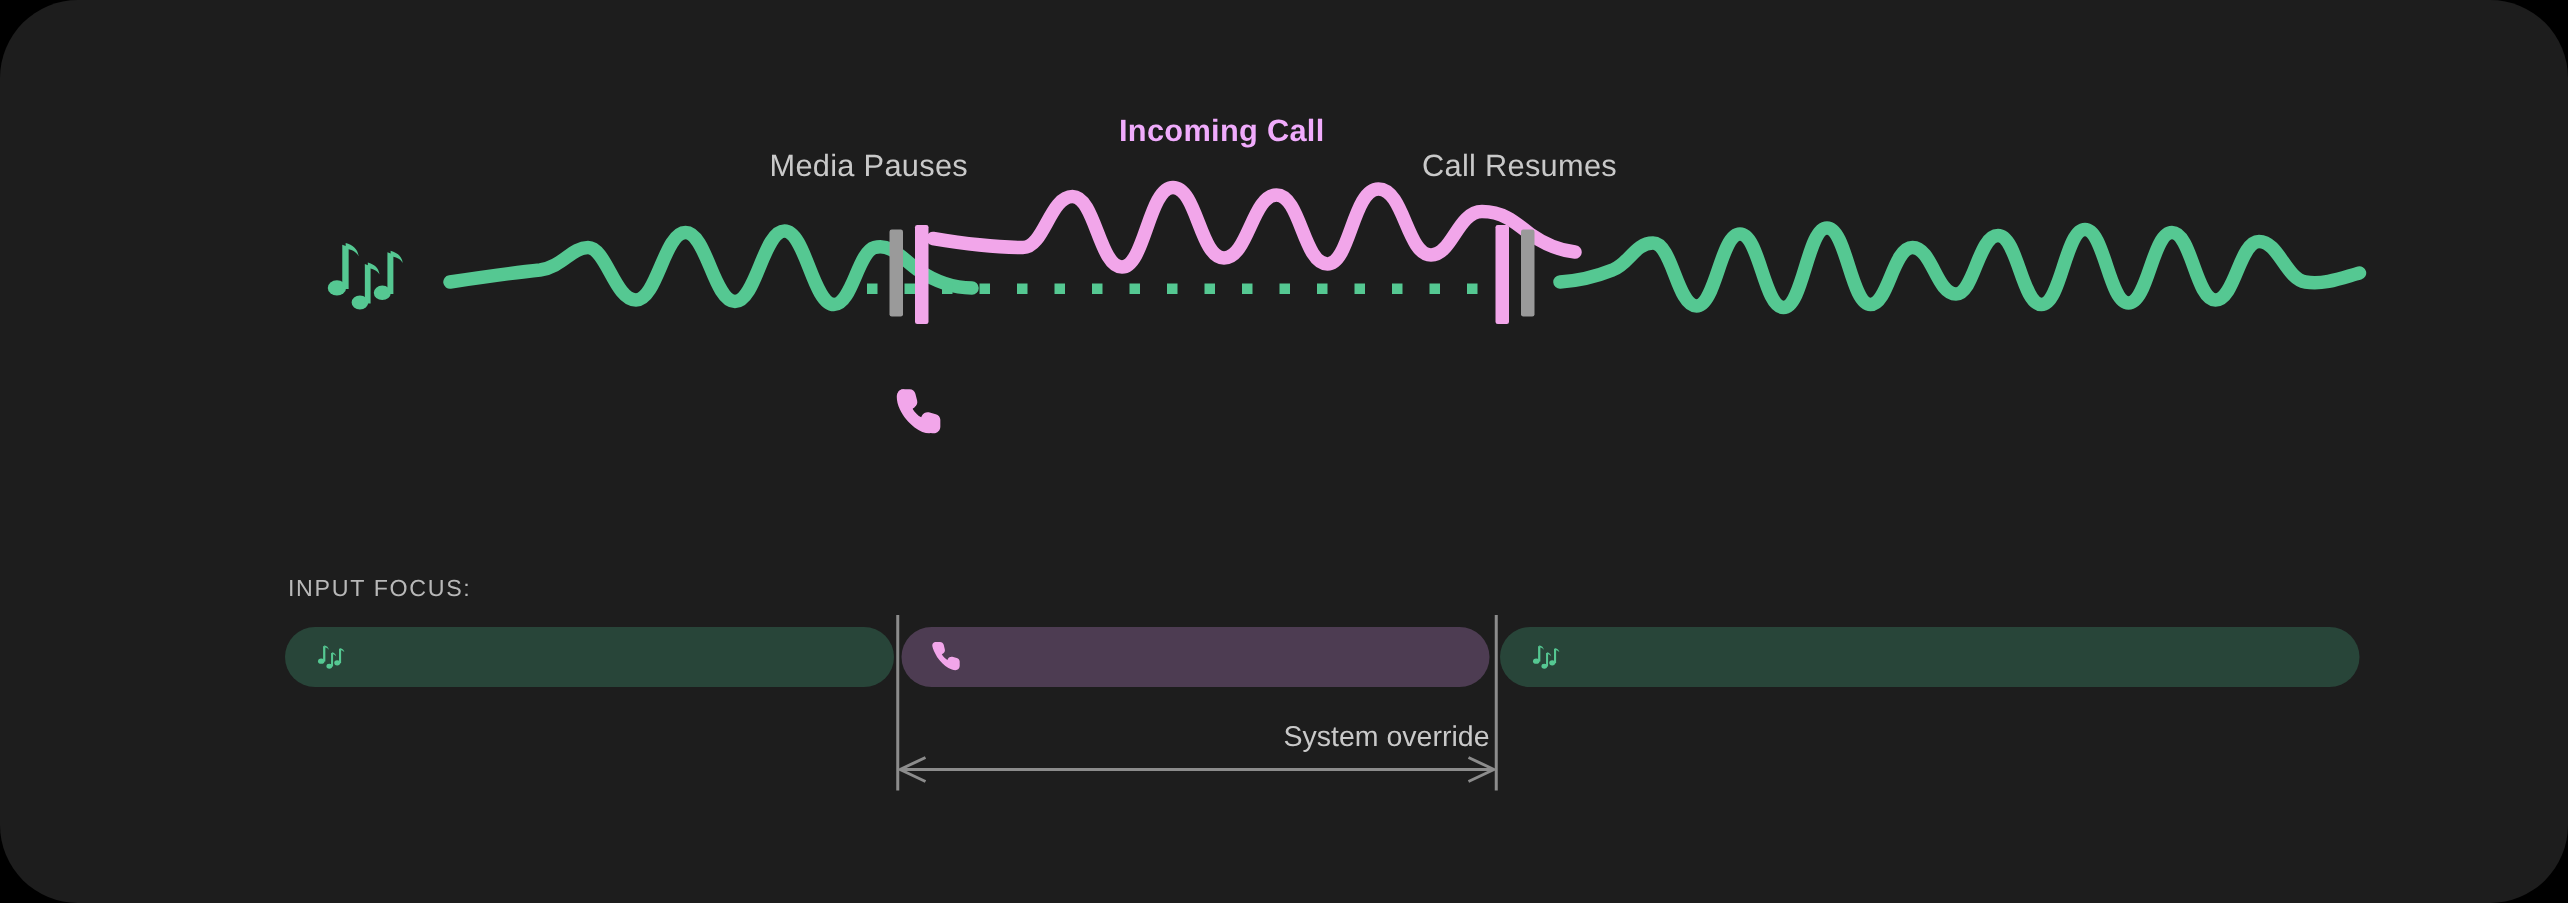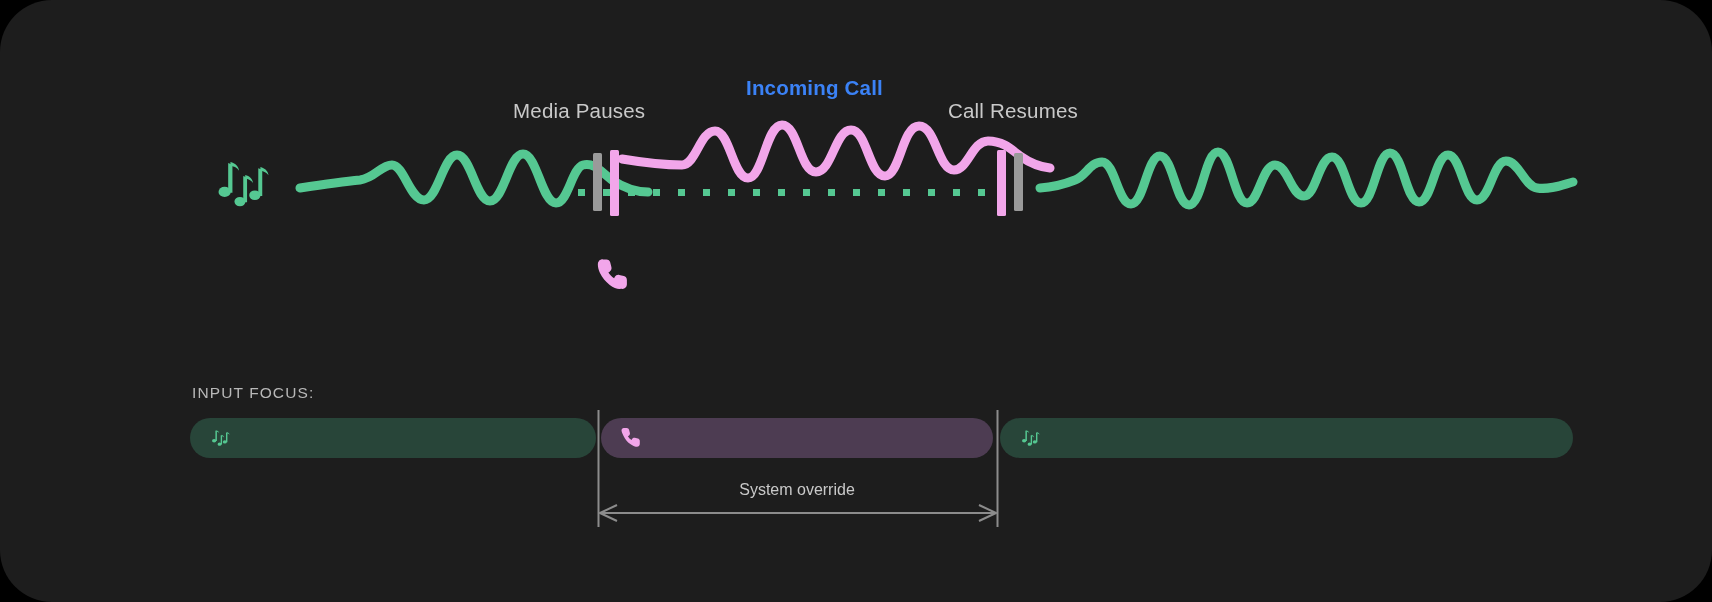--- a/index.html
+++ b/index.html
@@ -46,21 +46,21 @@
     position: absolute;
     font-size: 20.5px;
     letter-spacing: .2px;
     white-space: nowrap;
     color: #c9c9c9;
   }
   #label-pauses  { left: 513px; top: 99px; }
   #label-resumes { left: 948px; top: 99px; }
   #label-call {
     left: 746px; top: 76px;
-    color: #3b82f6;
+    color: #f0abfc;
     font-weight: bold;
   }
 
   
   .svg-layer {
     position: absolute;
     left: 0; top: 0;
     width: 1712px; height: 602px;
     pointer-events: none;
   }
@@ -103,22 +103,22 @@
     left: 1000px;
     width: 573px;
     background: #284539;
   }
 
   #override-caption {
     position: absolute;
     left: 601px;
     width: 392px;
     top: 481px;
-    text-align: center;
-    font-size: 16px;
+    text-align: right;
+    font-size: 19px;
     color: #c9c9c9;
     white-space: nowrap;
   }
 </style>
 </head>
 <body>
 
 <div id="stage">
   <div id="card">
 

